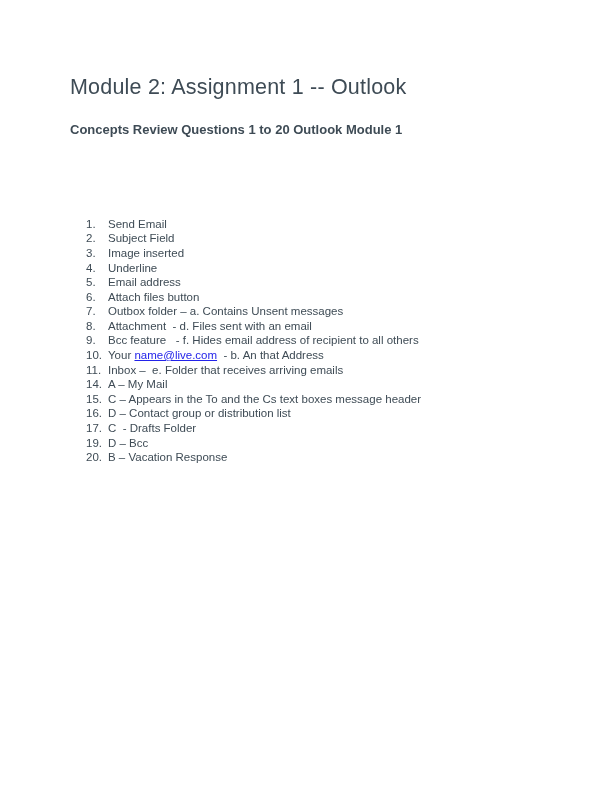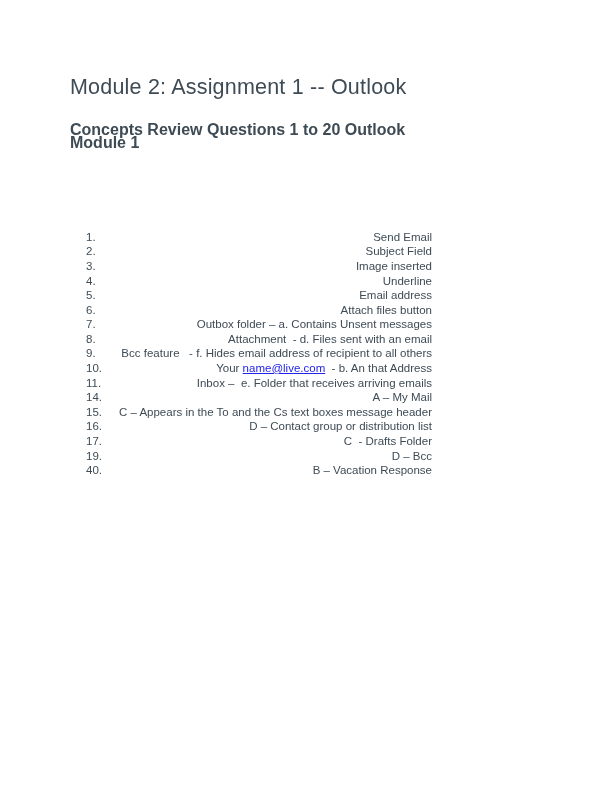--- a/index.html
+++ b/index.html
@@ -21,21 +21,21 @@
   .doc-title {
     margin: 0;
     font-size: 21.5px;
     font-weight: 400;
     line-height: 1.15;
     color: #3e4b55;
     letter-spacing: 0.2px;
   }
   .doc-subtitle {
     margin-top: 23px;
-    font-size: 16px;
+    font-size: 13px;
     font-weight: 700;
     line-height: 13px;
     color: #3e4b55;
   }
   .qlist {
     margin: 81px 0 0 0;
     padding: 0 0 0 16px;
     list-style: none;
   }
   .qrow {
@@ -43,21 +43,20 @@
     font-size: 11.5px;
     line-height: 14.6px;
     white-space: pre-wrap;
     color: #3e4b55;
   }
   .num {
     flex: 0 0 22px;
   }
   .txt {
     flex: 1;
-    text-align: right;
   }
   a.email-link {
     color: #2323e9;
     cursor: pointer;
   }
 </style>
 </head>
 <body>
 
 <div class="page">
@@ -76,16 +75,16 @@
     <li class="qrow"><span class="num">7.</span><span class="txt">Outbox folder – a. Contains Unsent messages</span></li>
     <li class="qrow"><span class="num">8.</span><span class="txt">Attachment  - d. Files sent with an email</span></li>
     <li class="qrow"><span class="num">9.</span><span class="txt">Bcc feature   - f. Hides email address of recipient to all others</span></li>
     <li class="qrow"><span class="num">10.</span><span class="txt"><span>Your </span><a class="email-link" href="#">name@live.com</a><span>  - b. An that Address</span></span></li>
     <li class="qrow"><span class="num">11.</span><span class="txt">Inbox –  e. Folder that receives arriving emails</span></li>
     <li class="qrow"><span class="num">14.</span><span class="txt">A – My Mail</span></li>
     <li class="qrow"><span class="num">15.</span><span class="txt">C – Appears in the To and the Cs text boxes message header</span></li>
     <li class="qrow"><span class="num">16.</span><span class="txt">D – Contact group or distribution list</span></li>
     <li class="qrow"><span class="num">17.</span><span class="txt">C  - Drafts Folder</span></li>
     <li class="qrow"><span class="num">19.</span><span class="txt">D – Bcc</span></li>
-    <li class="qrow"><span class="num">40.</span><span class="txt">B – Vacation Response</span></li>
+    <li class="qrow"><span class="num">20.</span><span class="txt">B – Vacation Response</span></li>
   </ol>
 
 </div>
 
 </body></html>

